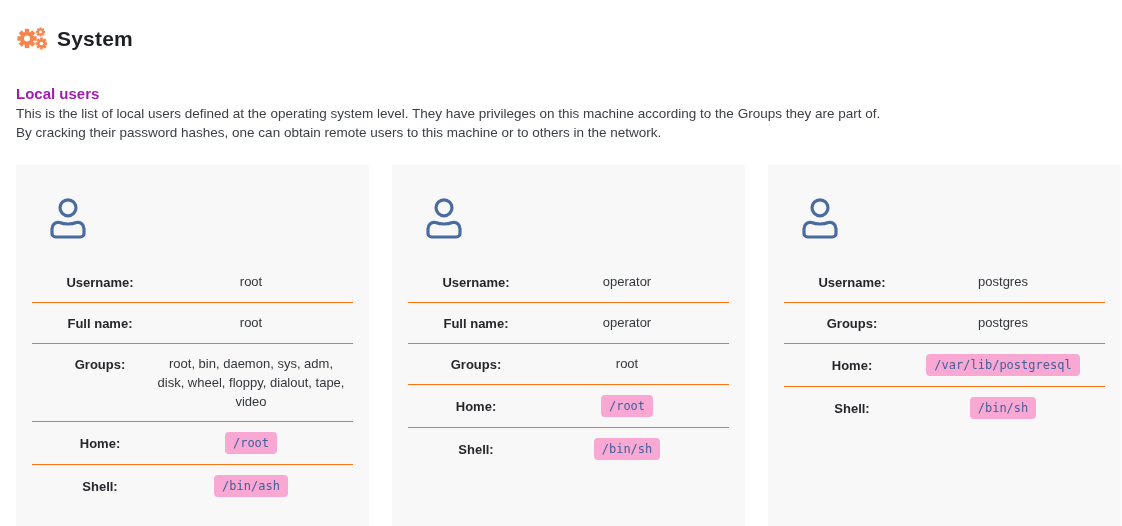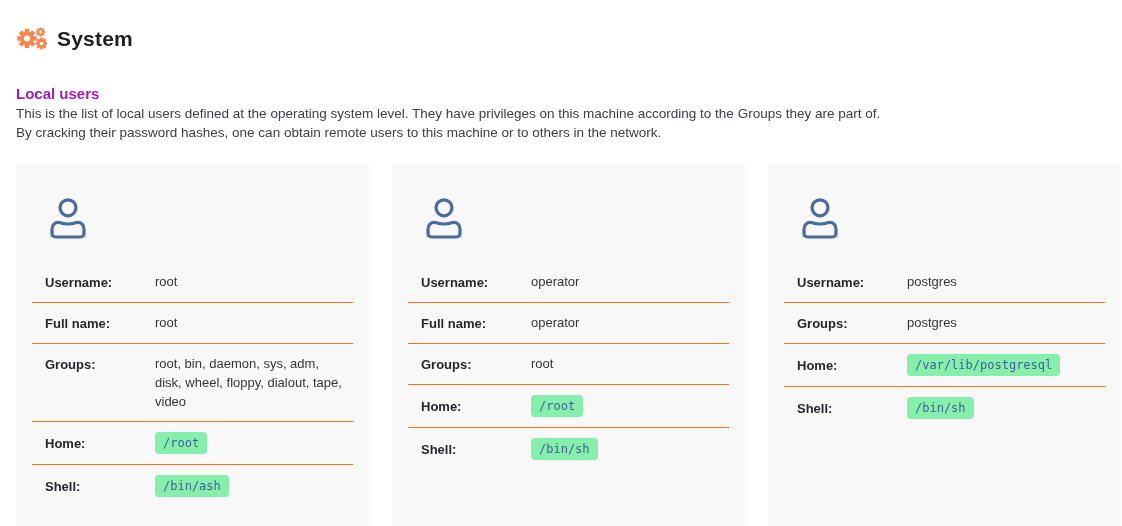--- a/index.html
+++ b/index.html
@@ -53,20 +53,21 @@
     margin-bottom: 15px;
   }
   .rows {
     margin: 0 16px;
   }
   .detail-row {
     display: flex;
     align-items: flex-start;
     padding: 10px 0 10px 13px;
     min-height: 40px;
+    text-align: center;
   }
   .detail-row + .detail-row { border-top: 1px solid #f97316; }
   .detail-label {
     width: 110px;
     flex: 0 0 110px;
     font-size: 13px;
     font-weight: 700;
     color: #25272b;
     line-height: 19px;
     padding-top: 1px;
@@ -77,21 +78,21 @@
     line-height: 19px;
     color: #33363a;
     padding-right: 6px;
   }
   .code-badge {
     display: inline-block;
     font-family: "DejaVu Sans Mono", monospace;
     font-size: 12px;
     line-height: 16px;
     color: #41609b;
-    background: #86efac;
+    background: #f9a8d4;
     border-radius: 4px;
     padding: 3px 8px;
     white-space: nowrap;
   }
   .row-has-badge { align-items: center; }
 </style>
 </head>
 <body>
 
 <svg width="0" height="0" style="position:absolute">

